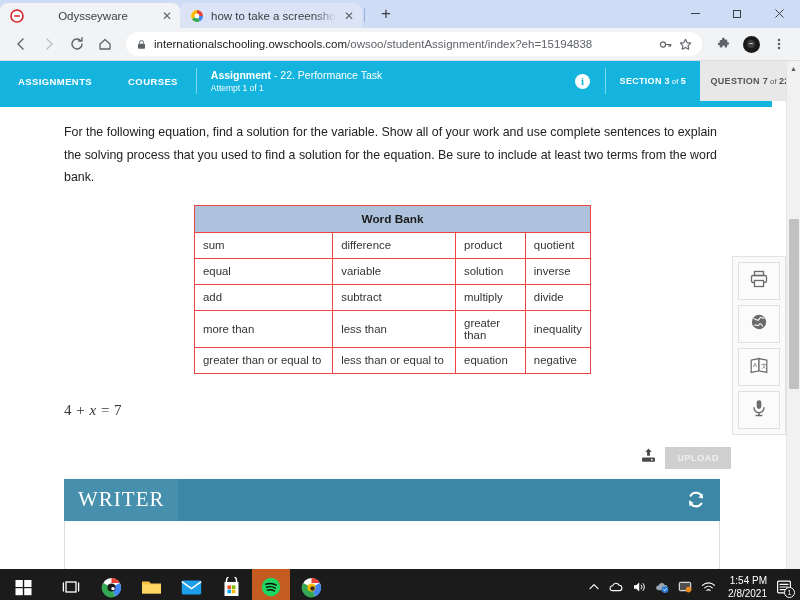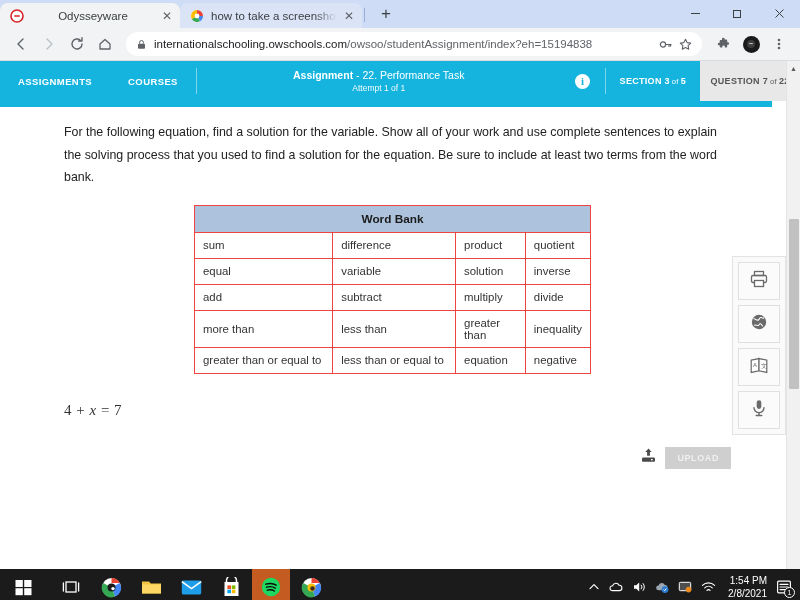--- a/index.html
+++ b/index.html
@@ -84,21 +84,21 @@
     height: 40px; background: #15b4de; display: flex; align-items: stretch;
     color: #fff; position: relative;
   }
   .ah-link {
     display: flex; align-items: center; padding: 0 18px;
     font-size: 9.5px; font-weight: bold; letter-spacing: .4px;
   }
   .ah-sep { width: 1px; background: rgba(255,255,255,.45); margin: 7px 0; }
   .ah-assign {
     display: flex; flex-direction: column; justify-content: center;
-    padding: 12px 14px; flex: 1; align-items: center;
+    padding: 12px 14px; flex: 1;
   }
   .ah-assign-line1 { font-size: 10.5px; }
   .ah-assign-line1 b { font-weight: bold; }
   .ah-assign-line2 { font-size: 8.5px; margin-top: 2px; opacity: .95; }
   .ah-info {
     display: flex; align-items: center; justify-content: center;
     width: 44px;
   }
   .ah-info-circle {
     width: 15px; height: 15px; border-radius: 50%; background: #fff;
@@ -452,20 +452,36 @@
       <span>
         <svg width="17" height="17" viewBox="0 0 17 17">
           <path d="M8.5 1.5l3.2 3.6H9.9v3.6H7.1V5.1H5.3z" fill="#4a4a4a"></path>
           <rect x="2" y="10.5" width="13" height="4.2" rx="1" fill="#4a4a4a"></rect>
           <rect x="11" y="12" width="1.6" height="1.4" fill="#fff"></rect>
         </svg>
       </span>
       <button class="upload-btn">UPLOAD</button>
     </div>
 
+    <div class="writer-panel">
+      <div class="writer-header">
+        <div class="writer-title-box">
+          <span class="writer-title">WRITER</span>
+        </div>
+        <span class="writer-refresh">
+          <svg width="20" height="20" viewBox="0 0 20 20">
+            <path d="M16 7.5A6.3 6.3 0 004.6 5.6" fill="none" stroke="#fff" stroke-width="2.1" stroke-linecap="round"></path>
+            <path d="M4 11.5a6.3 6.3 0 0011.4 2" fill="none" stroke="#fff" stroke-width="2.1" stroke-linecap="round"></path>
+            <path d="M16.6 3.4v4.4h-4.4z" fill="#fff"></path>
+            <path d="M3.4 16.6v-4.4h4.4z" fill="#fff"></path>
+          </svg>
+        </span>
+      </div>
+      <div class="writer-body"></div>
+    </div>
   </div>
 
   <div class="tool-rail">
     <div class="tool-btn">
       <span>
         <svg width="20" height="20" viewBox="0 0 20 20">
           <rect x="5.5" y="2.5" width="9" height="4" fill="none" stroke="#6a6a6a" stroke-width="1.3"></rect>
           <rect x="2.5" y="6.5" width="15" height="7" rx="1.4" fill="none" stroke="#6a6a6a" stroke-width="1.3"></rect>
           <rect x="5.5" y="11.5" width="9" height="6" fill="#fff" stroke="#6a6a6a" stroke-width="1.3"></rect>
         </svg>

